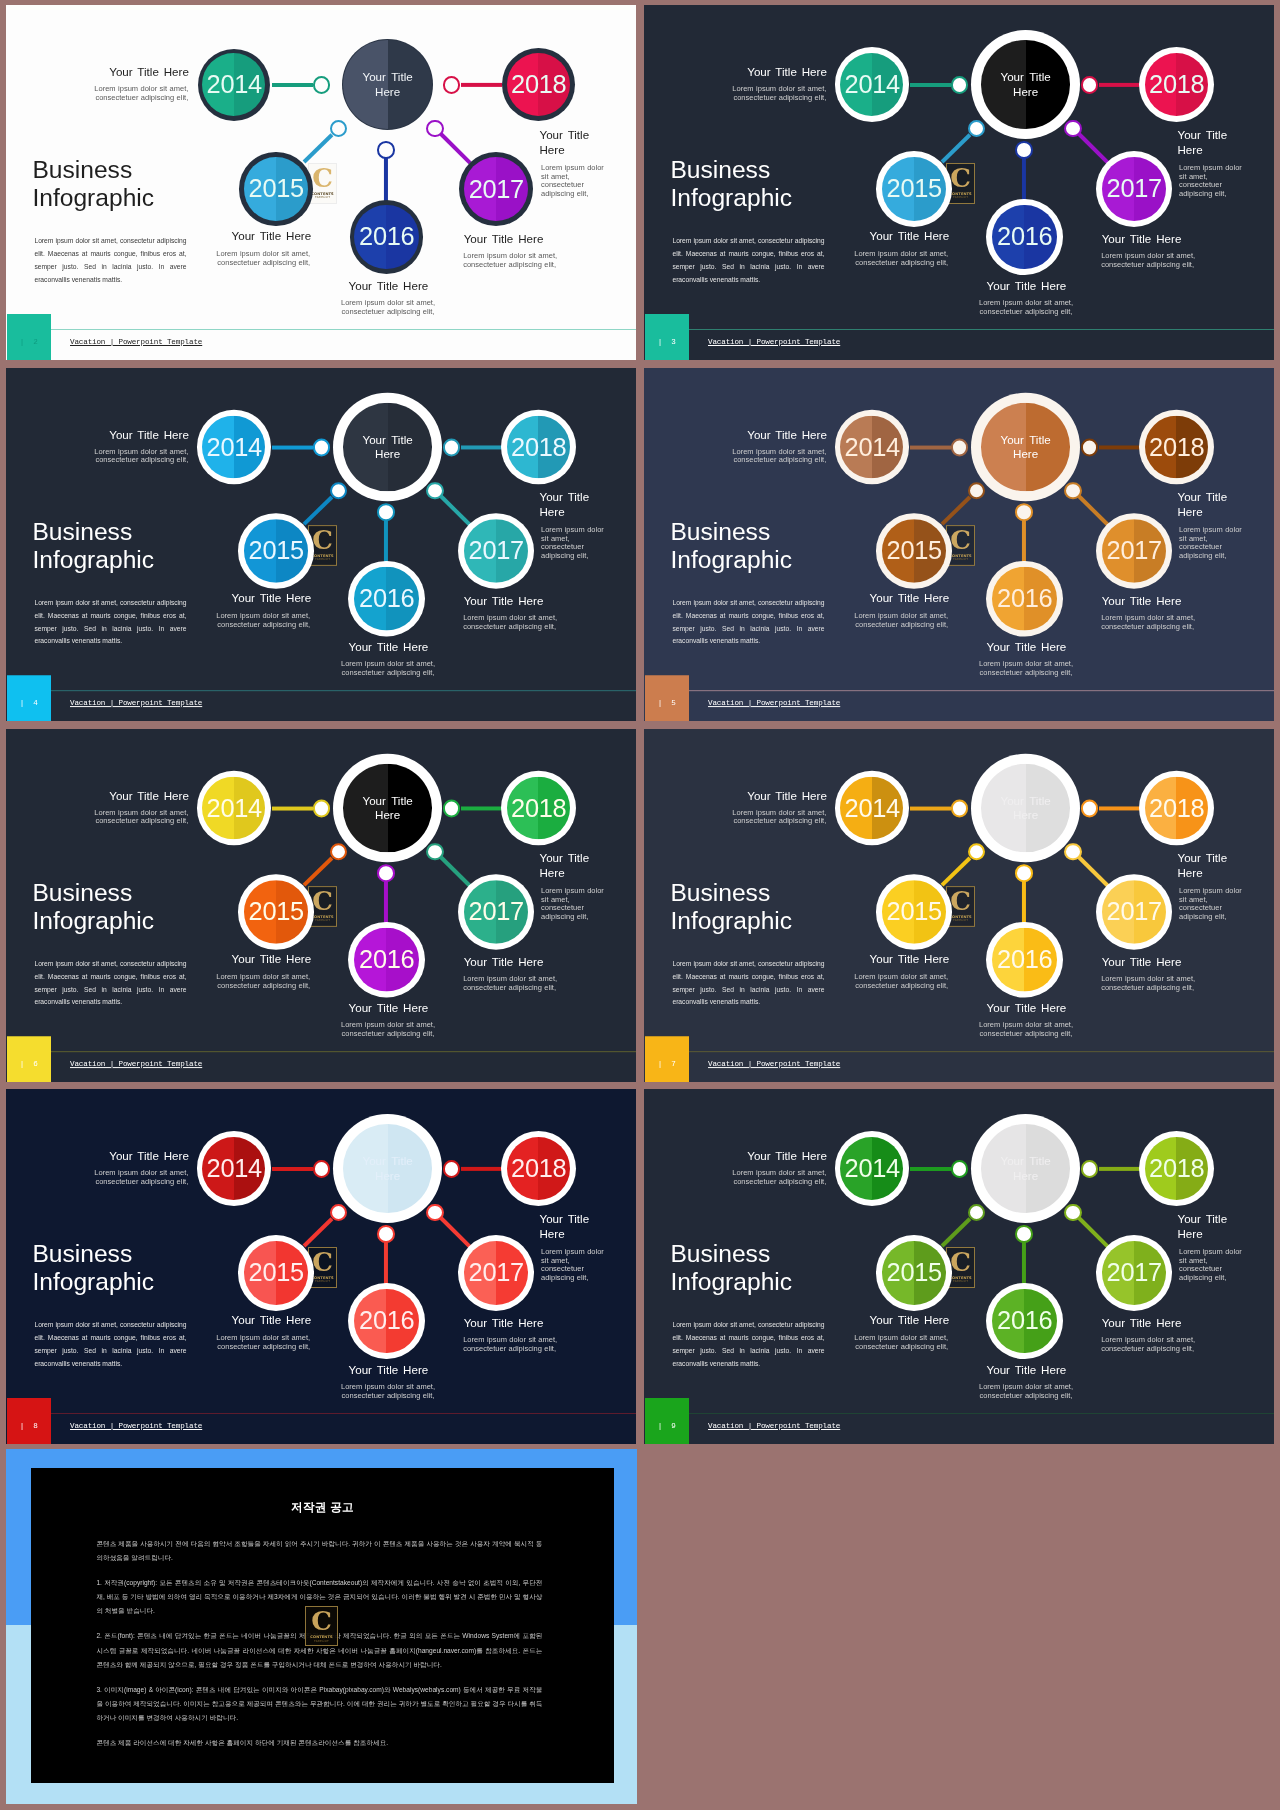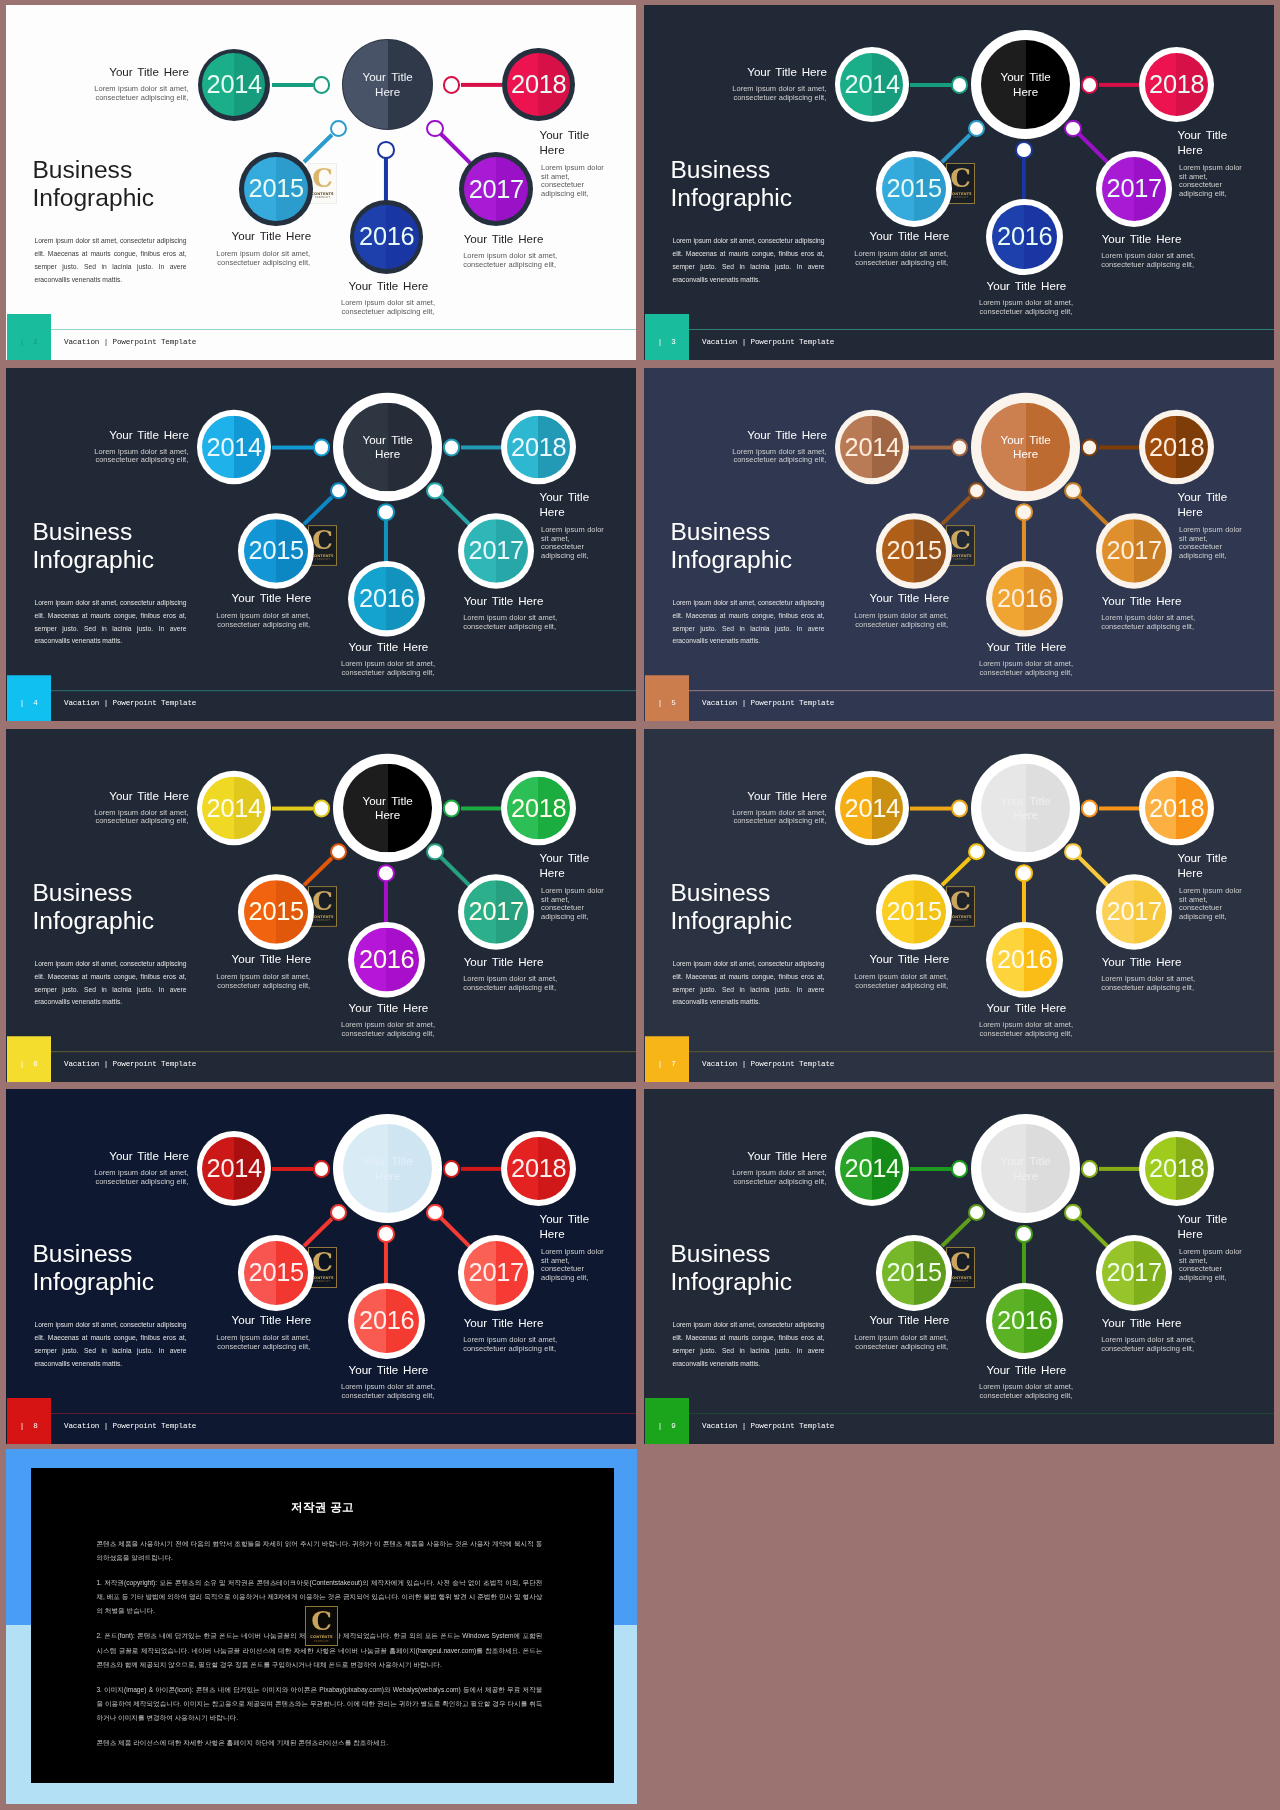--- a/index.html
+++ b/index.html
@@ -22,21 +22,21 @@
   .circ .hr{left:50%;right:0;}
   .yr{position:absolute;inset:0;display:flex;align-items:center;justify-content:center;font-size:25.4px;letter-spacing:-0.35px;text-indent:0.35px;}
   .ctitle{position:absolute;inset:0;display:flex;flex-direction:column;align-items:center;justify-content:center;font-size:11.6px;line-height:15.5px;word-spacing:2.3px;text-align:center;}
   
   .ring{position:absolute;border-radius:50%;box-sizing:border-box;}
   .bar{position:absolute;}
   
   .foot-sq{position:absolute;width:44.6px;height:47px;left:0.5px;top:308.5px;}
   .foot-num{position:absolute;left:0.5px;top:331.6px;width:44.6px;text-align:center;font-family:"Liberation Mono",monospace;font-size:7.6px;letter-spacing:2.2px;text-indent:2.2px;line-height:11px;}
   .foot-rule{position:absolute;left:45.1px;right:0;height:0.8px;top:324.3px;}
-  .foot-txt{position:absolute;left:58px;top:331.6px;font-family:"Liberation Mono",monospace;font-size:7.6px;letter-spacing:-0.15px;line-height:11px;}
+  .foot-txt{position:absolute;left:64px;top:331.6px;font-family:"Liberation Mono",monospace;font-size:7.6px;letter-spacing:-0.15px;line-height:11px;text-decoration:underline;}
   
   .wm{position:absolute;width:29px;height:41px;border:0.9px solid #9a7e3e;display:flex;flex-direction:column;align-items:center;justify-content:flex-start;overflow:hidden;box-sizing:border-box;opacity:0.93;}
   .wm .c{font-family:"DejaVu Serif",serif;font-weight:bold;font-size:26px;color:#d8b062;line-height:24px;margin-top:2.5px;}
   .wm .t1{font-family:"DejaVu Sans",sans-serif;font-size:3.6px;color:var(--c1,#cfa954);letter-spacing:0.1px;font-weight:bold;line-height:4.4px;margin-top:1.5px;}
   .wm .t2{font-family:"DejaVu Sans",sans-serif;font-size:2.9px;color:var(--c2,#8e7033);letter-spacing:0.25px;line-height:3.6px;margin-top:0.4px;}
   
   .cp-h{position:absolute;left:0;right:0;top:31.5px;text-align:center;color:#fff;font-size:11.6px;font-weight:bold;letter-spacing:0.3px;}
   .cp-body{position:absolute;left:65.4px;top:68.6px;width:446px;color:#d2d2d2;font-size:6.62px;line-height:14.3px;letter-spacing:0.01px;text-align:justify;}
   .cp-body p{margin:0 0 10.6px 0;}
 </style>

